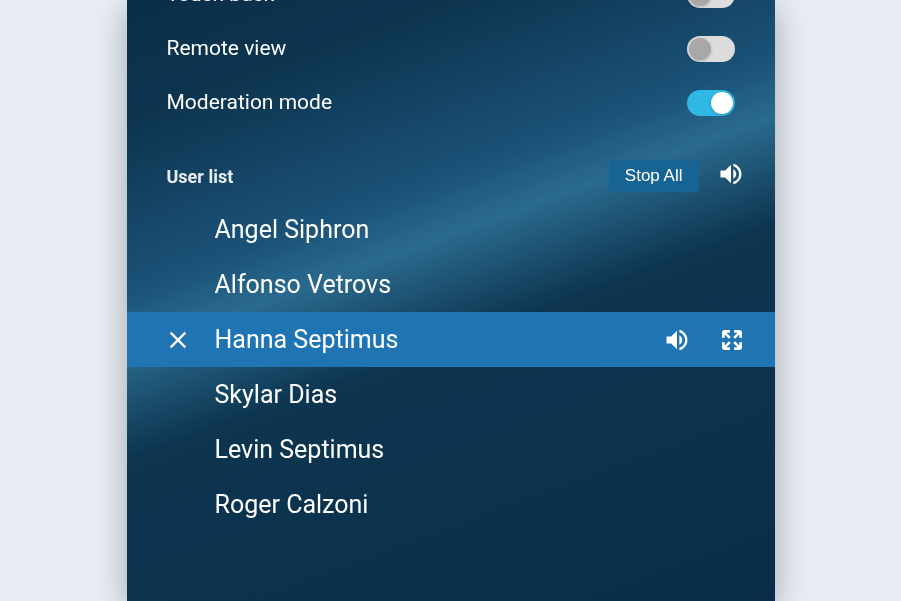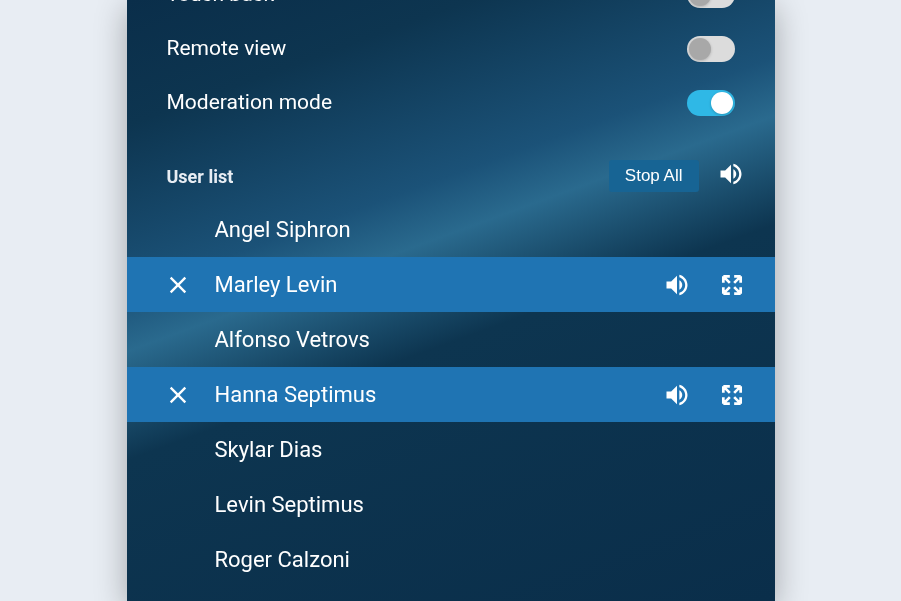--- a/index.html
+++ b/index.html
@@ -117,21 +117,21 @@
     }
     .user-close svg {
       width: 22px;
       height: 22px;
       fill: #fff;
       stroke: #fff;
       stroke-width: 2.5;
     }
     .user-name {
       flex: 1;
-      font-size: 22px;
+      font-size: 25px;
       font-weight: 400;
       color: #fff;
     }
     .user-actions {
       display: flex;
       align-items: center;
       gap: 28px;
     }
     .user-actions svg {
       width: 28px;
@@ -190,41 +190,20 @@
     </div>
   </div>
 
   <div>
 
     <div class="user-item">
       <div class="user-close"></div>
       <div class="user-name">Angel Siphron</div>
     </div>
 
-    <div class="user-item active">
-      <div class="user-close">
-        <svg viewBox="0 0 24 24">
-            <line x1="4" y1="4" x2="20" y2="20"></line>
-            <line x1="20" y1="4" x2="4" y2="20"></line>
-          </svg>
-      </div>
-      <div class="user-name">Marley Levin</div>
-      <div class="user-actions">
-        <div class="speaker-icon-wrap">
-          <svg viewBox="0 0 24 24">
-              <path d="M3 9v6h4l5 5V4L7 9H3zm13.5 3c0-1.77-1.02-3.29-2.5-4.03v8.05c1.48-.73 2.5-2.25 2.5-4.02zM14 3.23v2.06c2.89.86 5 3.54 5 6.71s-2.11 5.85-5 6.71v2.06c4.01-.91 7-4.49 7-8.77s-2.99-7.86-7-8.77z"></path>
-            </svg>
-        </div>
-        <div class="expand-icon">
-          <svg viewBox="0 0 24 24">
-              <path d="M4 4h6M4 4v6M4 4l6 6M20 4h-6M20 4v6M20 4l-6 6M4 20h6M4 20v-6M4 20l6-6M20 20h-6M20 20v-6M20 20l-6-6"></path>
-            </svg>
-        </div>
-      </div>
-    </div>
 
     <div class="user-item">
       <div class="user-close"></div>
       <div class="user-name">Alfonso Vetrovs</div>
     </div>
 
     <div class="user-item active">
       <div class="user-close">
         <svg viewBox="0 0 24 24">
             <line x1="4" y1="4" x2="20" y2="20"></line>

